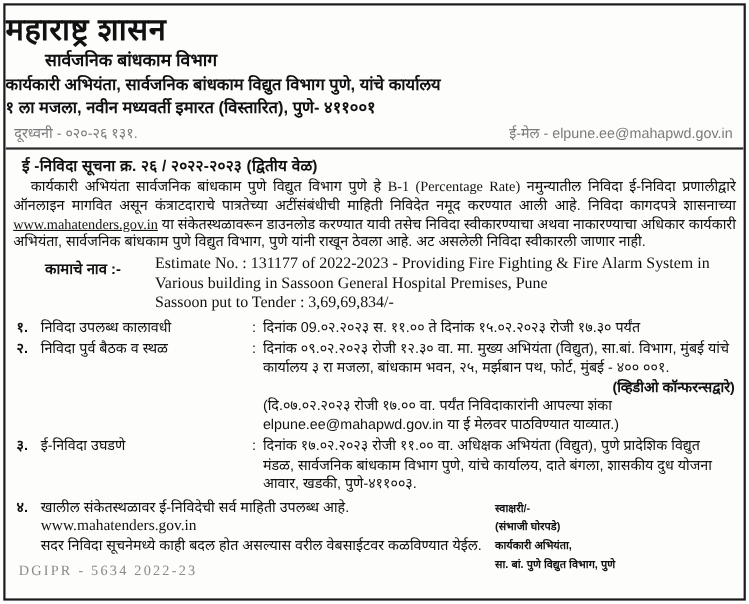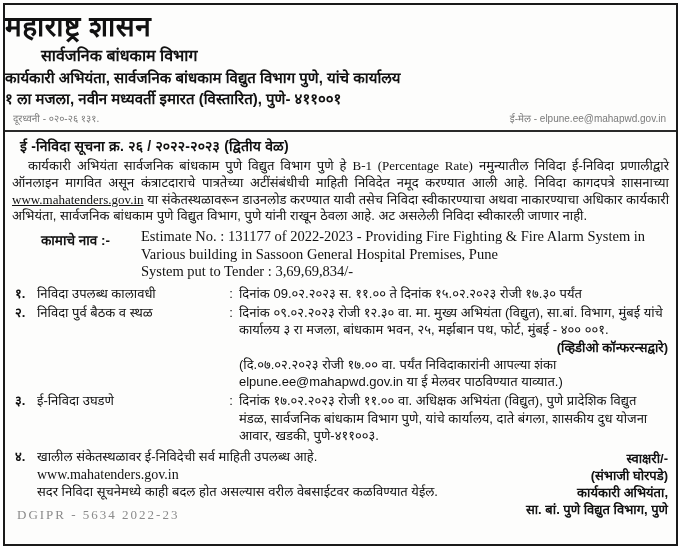--- a/index.html
+++ b/index.html
@@ -20,21 +20,21 @@
   .header{padding-top:6px;}
   .gov-title{
     font-size:28px;font-weight:800;line-height:32px;margin:0;
     letter-spacing:.5px;
   }
   .dept{font-size:16px;font-weight:700;line-height:22px;margin-top:2px;margin-left:36px;}
   .office{font-size:15px;font-weight:600;line-height:21px;}
   .contact-row{
     display:flex;justify-content:space-between;align-items:flex-end;
     padding:2px 10px 3px 8px;
-    font-size:10px;color:#7a7a7a;
+    font-size:13px;color:#7a7a7a;
     filter:blur(.4px);
   }
   .contact-row .email{}
   .head-rule{border:0;border-top:2px solid #2a2a2a;margin:2px 0 0 0;}
   
   .notice-title{
     font-size:14px;font-weight:800;
     margin:4px 0 3px 15px;letter-spacing:.2px;
   }
   
@@ -72,22 +72,22 @@
   .item4 .num{font-weight:600;}
   .site-line{margin-left:22px;font-family:"Liberation Serif","DejaVu Serif",serif;font-size:14px;}
   .change-line{margin-left:22px;}
   .dgipr{
     margin:6px 0 0 2px;
     font-family:"Liberation Serif","DejaVu Serif",serif;
     font-size:13px;letter-spacing:2px;color:#8a8a8a;
     filter:blur(.3px);
   }
   .signature{
-    width:218px;text-align:right;
-    font-weight:700;font-size:13px;line-height:17px;
+    width:218px;text-align:left;
+    font-weight:700;font-size:10px;line-height:17px;
     padding-top:2px;
   }
 </style>
 </head>
 <body>
 
 <div class="page">
 
   <div class="header">
     <div class="gov-title">महाराष्ट्र शासन</div>
@@ -103,21 +103,21 @@
 
   <hr class="head-rule">
 
   <div class="notice-title">ई -निविदा सूचना क्र. २६ / २०२२-२०२३ (द्वितीय वेळ)</div>
 
   <p class="intro"><span>कार्यकारी अभियंता सार्वजनिक बांधकाम पुणे विद्युत विभाग पुणे हे </span><span class="en b">B-1 (Percentage Rate)</span><span> नमुन्यातील निविदा ई-निविदा प्रणालीद्वारे ऑनलाइन मागवित असून कंत्राटदाराचे पात्रतेच्या अटींसंबंधीची माहिती निविदेत नमूद करण्यात आली आहे. निविदा कागदपत्रे शासनाच्या </span><span class="en b u">www.mahatenders.gov.in</span><span> या संकेतस्थळावरून डाउनलोड करण्यात यावी तसेच निविदा स्वीकारण्याचा अथवा नाकारण्याचा अधिकार कार्यकारी अभियंता, सार्वजनिक बांधकाम पुणे विद्युत विभाग, पुणे यांनी राखून ठेवला आहे. अट असलेली निविदा स्वीकारली जाणार नाही.</span></p>
 
   <div class="work">
     <span class="work-label">कामाचे नाव :-</span>
     <div>Estimate No. : 131177 of 2022-2023 - Providing Fire Fighting &amp; Fire Alarm System in Various building in Sassoon General Hospital Premises, Pune</div>
-    <div>System put to Tender : 3,69,69,834/-</div>
+    <div>Sassoon put to Tender : 3,69,69,834/-</div>
   </div>
 
   <div class="schedule">
 
     <div class="srow">
       <span class="num">१.</span>
       <span class="label">निविदा उपलब्ध कालावधी</span>
       <span class="colon">:</span>
       <span class="content">दिनांक 09.०२.२०२३ स. ११.०० ते दिनांक १५.०२.२०२३ रोजी १७.३० पर्यंत</span>
     </div>

